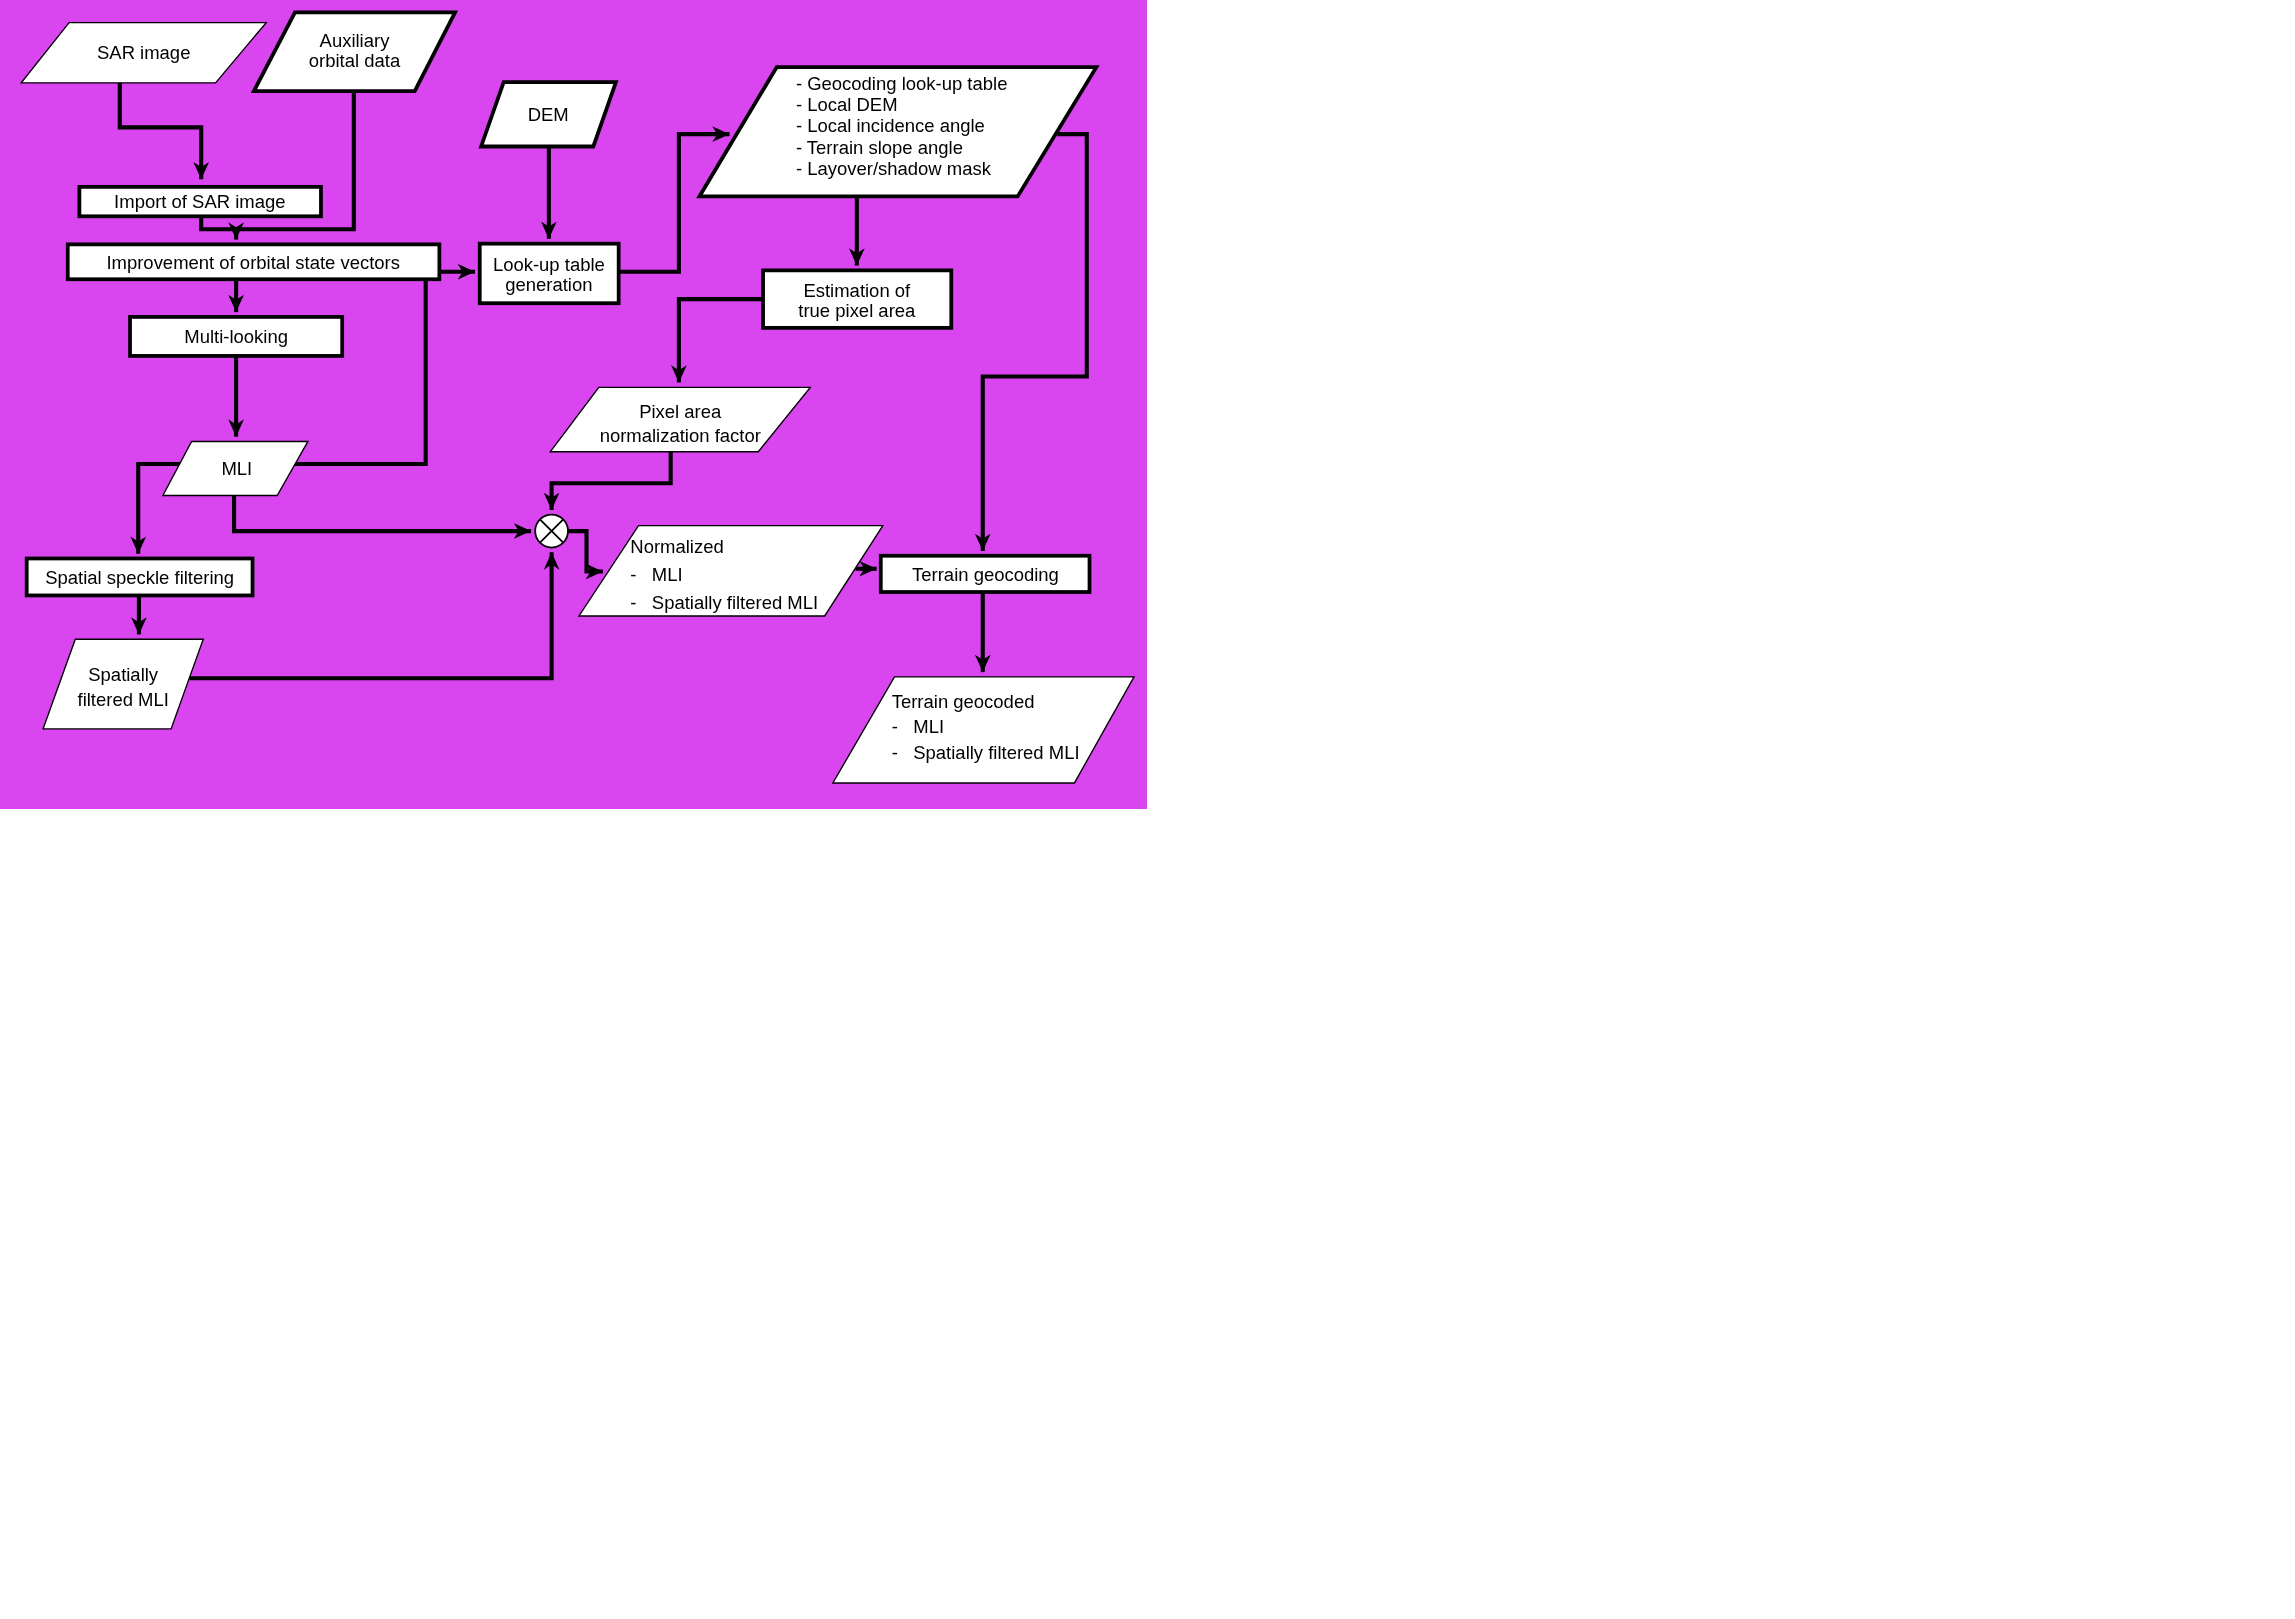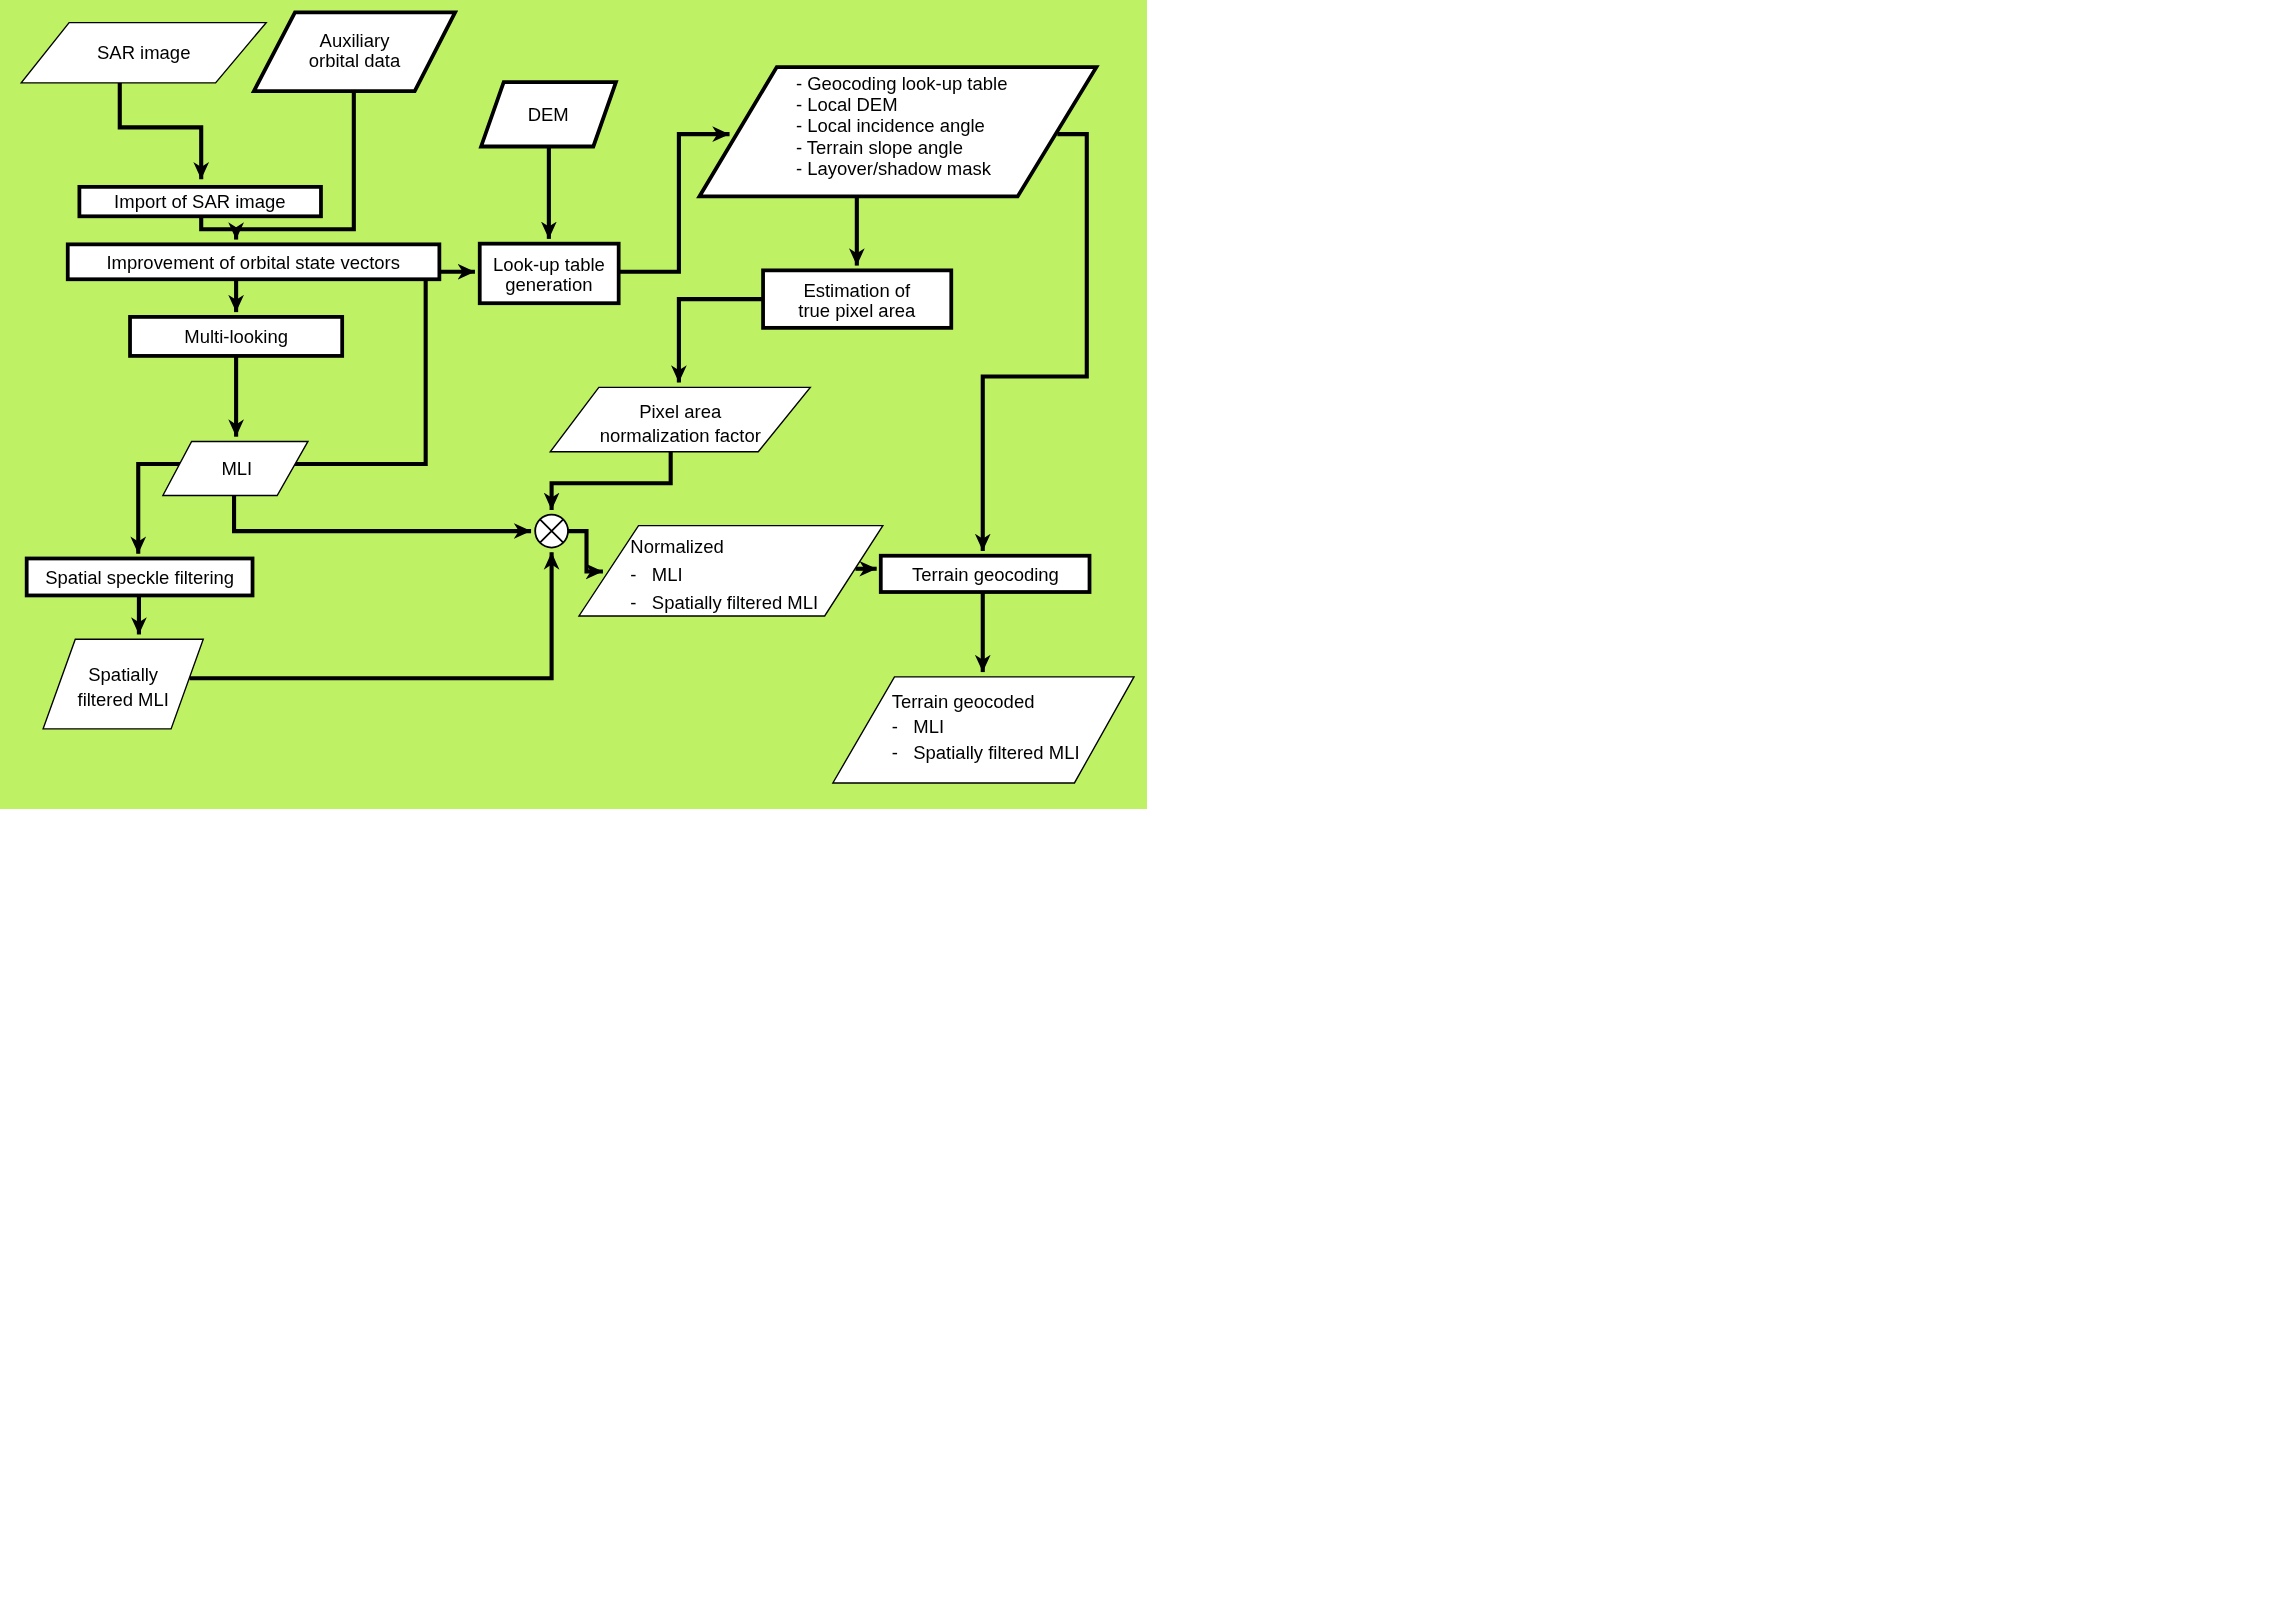--- a/index.html
+++ b/index.html
@@ -1,16 +1,16 @@
 <!DOCTYPE html>
 <html style="font-size:11px"><head>
 <meta charset="utf-8">
 <style>
   html,body{margin:0;padding:0;background:#ffffff;}
-  .canvas{width:1147px;height:809px;background:#bef264;position:relative;}
+  .canvas{width:1147px;height:809px;background:#d946ef;position:relative;}
   svg{display:block;}
   .edge{fill:none;stroke:#000;stroke-width:6;}
   .edge-plain{fill:none;stroke:#000;stroke-width:6;}
   .shape-thick{fill:#fff;stroke:#000;stroke-width:5.5;}
   .shape-thin{fill:#fff;stroke:#000;stroke-width:2;}
   .mult{fill:#fff;stroke:#000;stroke-width:2.6;}
   .multx{fill:none;stroke:#000;stroke-width:2.6;}
   text{font-family:"Liberation Sans","DejaVu Sans",sans-serif;font-size:27px;fill:#000;}
   .tc{text-anchor:middle;}
   .tl{text-anchor:start;}

